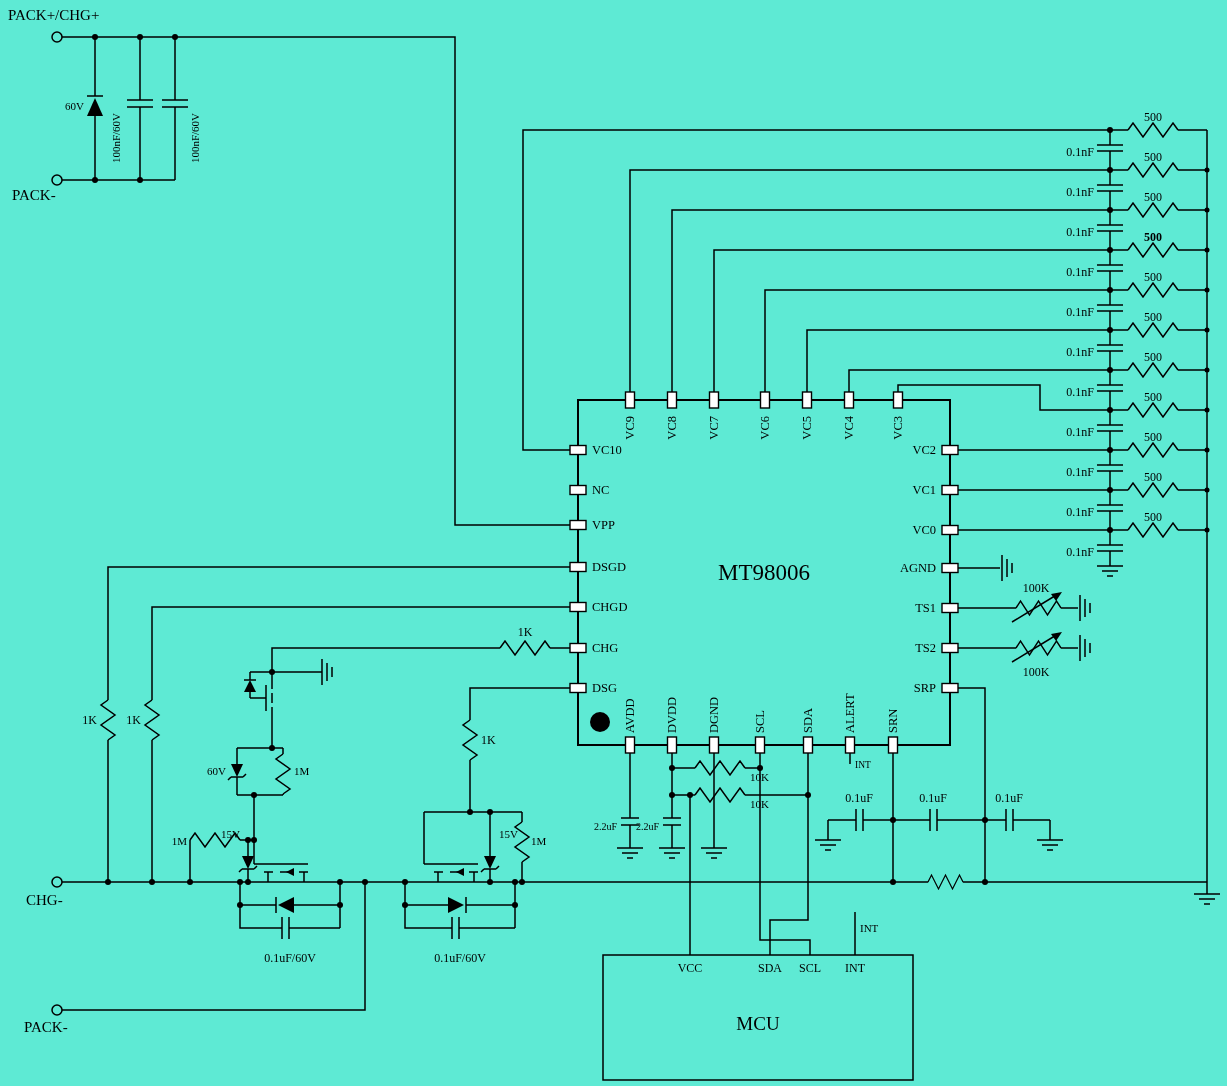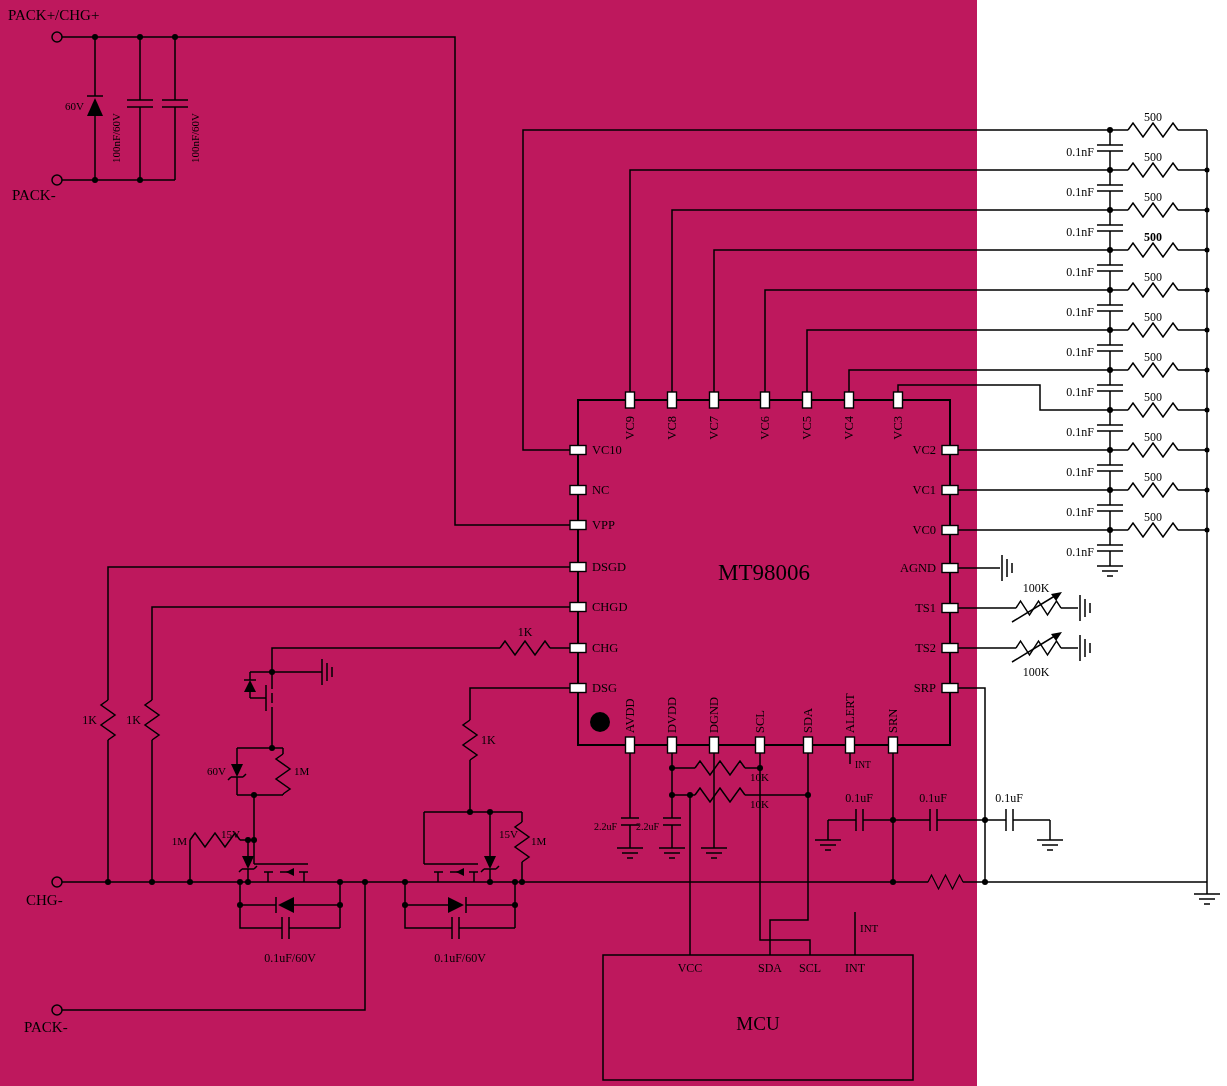--- a/index.html
+++ b/index.html
@@ -1,16 +1,16 @@
 <!DOCTYPE html>
 <html><head>
 <meta charset="utf-8">
 <style>
   html,body{margin:0;padding:0;background:#ffffff;}
-  .canvas{width:977px;height:1086px;position:relative;background:#be185d;}
+  .canvas{width:1227px;height:1086px;position:relative;background:#5eead4;}
   .w{stroke:#000;stroke-width:1.5;fill:none;}
   .w2{stroke:#000;stroke-width:2;fill:none;}
   .pin{fill:#fff;stroke:#000;stroke-width:1.4;}
   .dot{fill:#000;stroke:none;}
   .blk{fill:#000;stroke:none;}
   .t{font-family:"Liberation Serif","DejaVu Serif",serif;fill:#000;}
   .s9{font-size:9.5px;}.s10{font-size:10px;}.s11{font-size:11px;}.s12{font-size:12px;}
   .s13{font-size:12.5px;}.s15{font-size:15px;}.s19{font-size:19px;}.s23{font-size:23px;}
   .bd{font-weight:bold;}
 </style>

